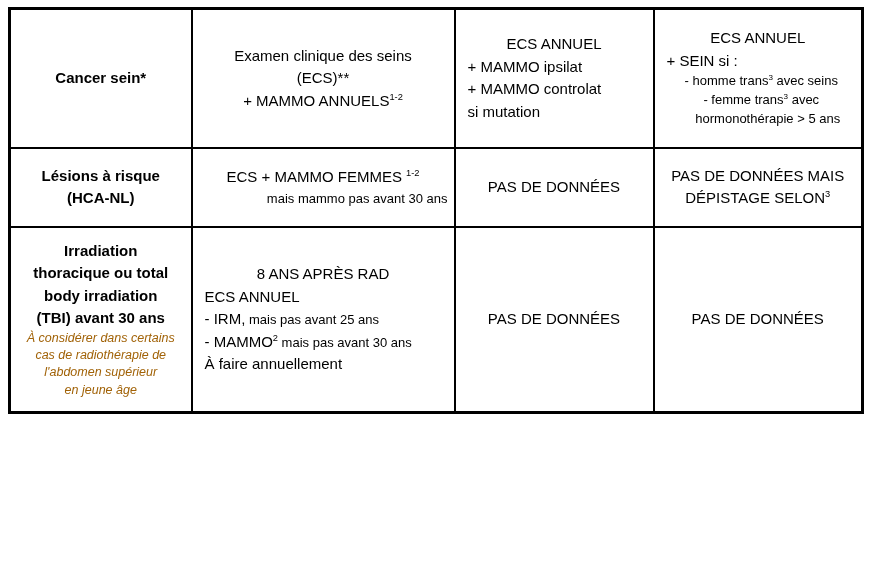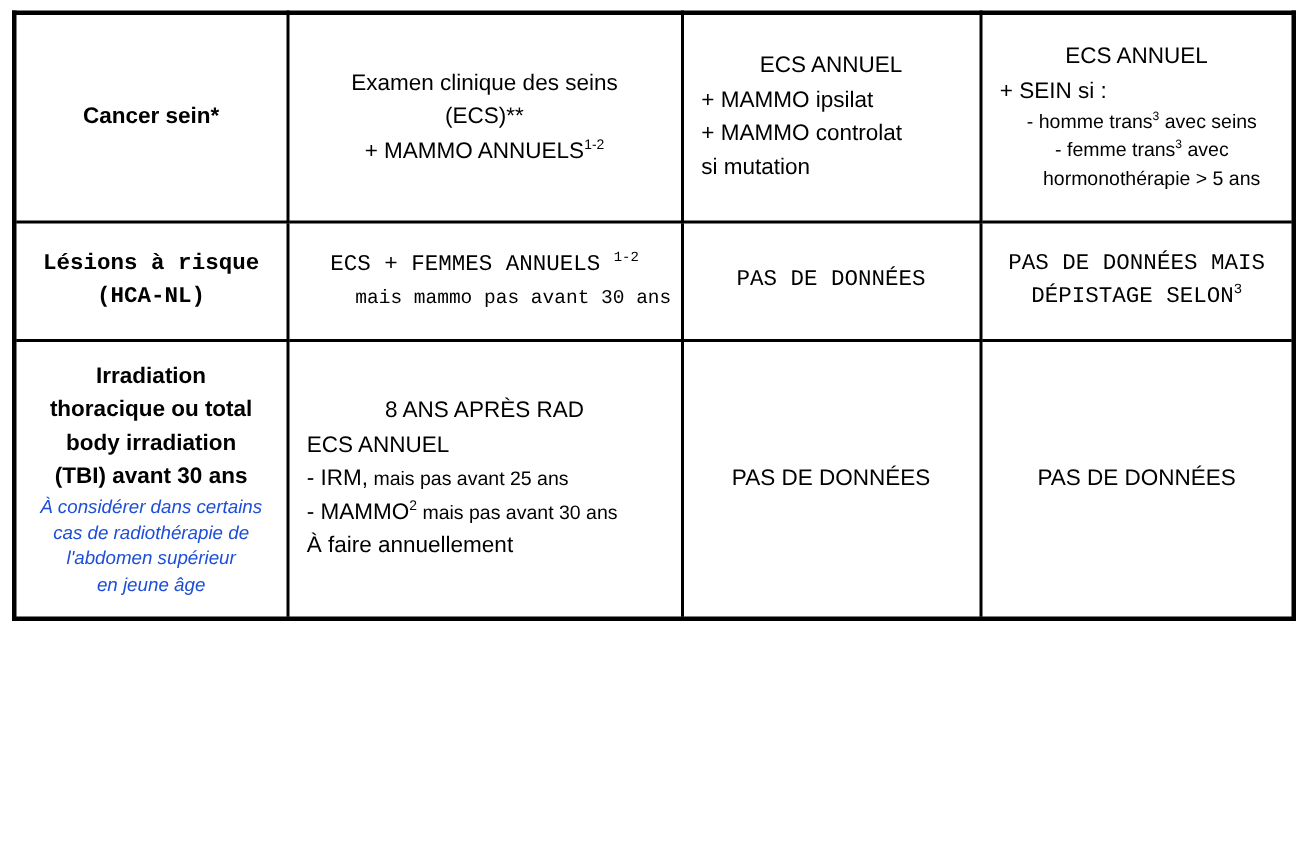--- a/index.html
+++ b/index.html
@@ -54,38 +54,38 @@
     font-weight: bold;
   }
   .ln { display: block; }
   .ctr { text-align: center; }
   .lft { text-align: left; padding-left: 6px; }
   .small { font-size: 13px; text-align: right; }
   .note {
     font-size: 12.5px;
     font-style: italic;
     font-weight: normal;
-    color: #1d4ed8;
+    color: #a16207;
     line-height: 1.38;
     margin-top: 6px;
   }
   .note .ln { display: block; }
   .bullet {
     text-align: center;
     font-size: 13px;
     line-height: 1.45;
     padding-left: 20px;
     text-indent: -13px;
   }
   sup {
     font-size: 0.62em;
     line-height: 0;
   }
   .r1 { height: 139px; }
-  .r2 { height: 79px; font-family: Liberation Mono, monospace; }
+  .r2 { height: 79px; }
   .r3 { height: 186px; }
   .r4 { height: 95px; }
 </style>
 </head>
 <body>
 
 <div class="page">
   <table class="tbl">
     <colgroup>
       <col style="width:182px">
@@ -119,21 +119,21 @@
         <span class="ln bullet"><span>-  femme trans</span><sup>3</sup><span> avec hormonothérapie &gt; 5 ans</span></span>
       </td>
     </tr>
 
     <tr class="r2">
       <td class="ant">
         <span class="ln">Lésions à risque</span>
         <span class="ln">(HCA-NL)</span>
       </td>
       <td>
-        <span class="ln"><span>ECS + FEMMES ANNUELS </span><sup>1-2</sup></span>
+        <span class="ln"><span>ECS + MAMMO FEMMES </span><sup>1-2</sup></span>
         <span class="ln small">mais mammo pas avant 30 ans</span>
       </td>
       <td>
         <span class="ln">PAS DE DONNÉES</span>
       </td>
       <td>
         <span class="ln">PAS DE DONNÉES MAIS</span>
         <span class="ln"><span>DÉPISTAGE SELON</span><sup>3</sup></span>
       </td>
     </tr>

